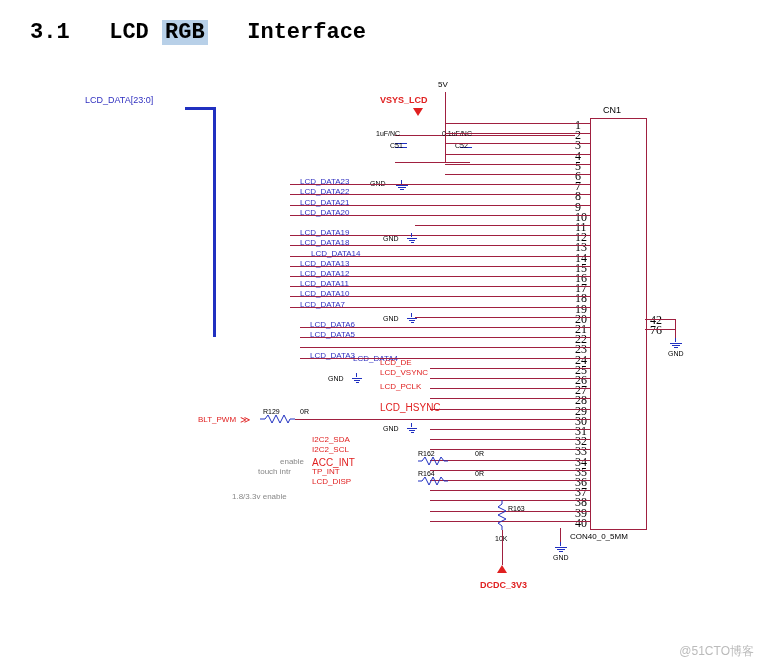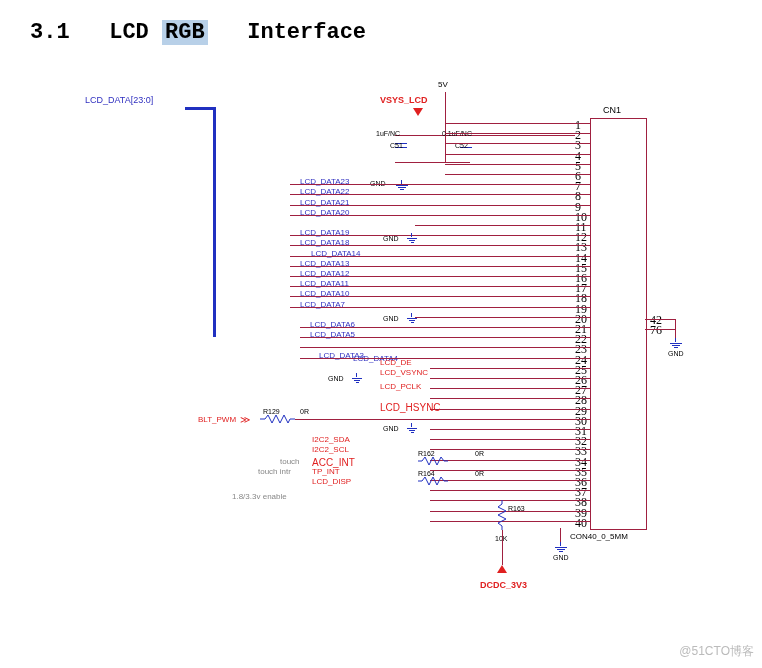--- a/index.html
+++ b/index.html
@@ -328,21 +328,21 @@
       <div class="wire-h" style="top: 216.4px; left: 290px; width: 300px;"></div>
       <div class="net-label " style="top: 219.6px; left: 300px;">LCD_DATA7</div>
       <div class="wire-h" style="top: 226.6px; left: 290px; width: 300px;"></div>
       <div class="wire-h" style="top: 236.8px; left: 415px; width: 175px;"></div>
       <div class="net-label " style="top: 240px; left: 310px;">LCD_DATA6</div>
       <div class="wire-h" style="top: 247px; left: 300px; width: 290px;"></div>
       <div class="net-label " style="top: 250.2px; left: 310px;">LCD_DATA5</div>
       <div class="wire-h" style="top: 257.2px; left: 300px; width: 290px;"></div>
       <div class="net-label " style="top: 274px; left: 310px; margin-left: 43px;">LCD_DATA4</div>
       <div class="wire-h" style="top: 267.4px; left: 300px; width: 290px;"></div>
-      <div class="net-label " style="top: 270.6px; left: 319px;">LCD_DATA3</div>
+      <div class="net-label " style="top: 270.6px; left: 310px;">LCD_DATA3</div>
       <div class="wire-h" style="top: 277.6px; left: 300px; width: 290px;"></div>
       <div class="wire-h" style="top: 287.8px; left: 430px; width: 160px;"></div>
       <div class="wire-h" style="top: 298px; left: 430px; width: 160px;"></div>
       <div class="wire-h" style="top: 308.2px; left: 430px; width: 160px;"></div>
       <div class="wire-h" style="top: 318.4px; left: 430px; width: 160px;"></div>
       <div class="wire-h" style="top: 328.6px; left: 430px; width: 160px;"></div>
       <div class="wire-h" style="top: 338.8px; left: 430px; width: 160px;"></div>
       <div class="wire-h" style="top: 349px; left: 430px; width: 160px;"></div>
       <div class="wire-h" style="top: 359.2px; left: 430px; width: 160px;"></div>
       <div class="wire-h" style="top: 369.4px; left: 430px; width: 160px;"></div>
@@ -406,21 +406,21 @@
         <span style="width:3px"></span>
       </div>
     </div>
 
   <div class="net-label red" style="top:355px;left:312px;font-size:8px">I2C2_SDA</div>
   <div class="net-label red" style="top:365px;left:312px;font-size:8px">I2C2_SCL</div>
   <div class="net-label red" style="top:377px;left:312px;font-size:10px">ACC_INT</div>
   <div class="net-label red" style="top:387px;left:312px;font-size:8px">TP_INT</div>
   <div class="net-label red" style="top:397px;left:312px;font-size:8px">LCD_DISP</div>
 
-  <div class="net-label gray" style="top:377px;left:280px">touch</div>
+  <div class="net-label gray" style="top:377px;left:280px">enable</div>
   <div class="net-label gray" style="top:387px;left:258px">touch intr</div>
   <div class="net-label gray" style="top:412px;left:232px">1.8/3.3v enable</div>
 
   <div class="refdes" style="top:370px;left:418px;font-size:7px">R162</div>
   <div class="resistor" style="top:377px;left:418px;width:30px">
       <svg width="30" height="8">
         <polyline points="0,4 4,4 7,0 11,8 15,0 19,8 23,0 26,4 30,4" stroke="#2030c0" fill="none"></polyline>
       </svg>
     </div>
   <div class="value" style="top:370px;left:475px;font-size:7px">0R</div>

